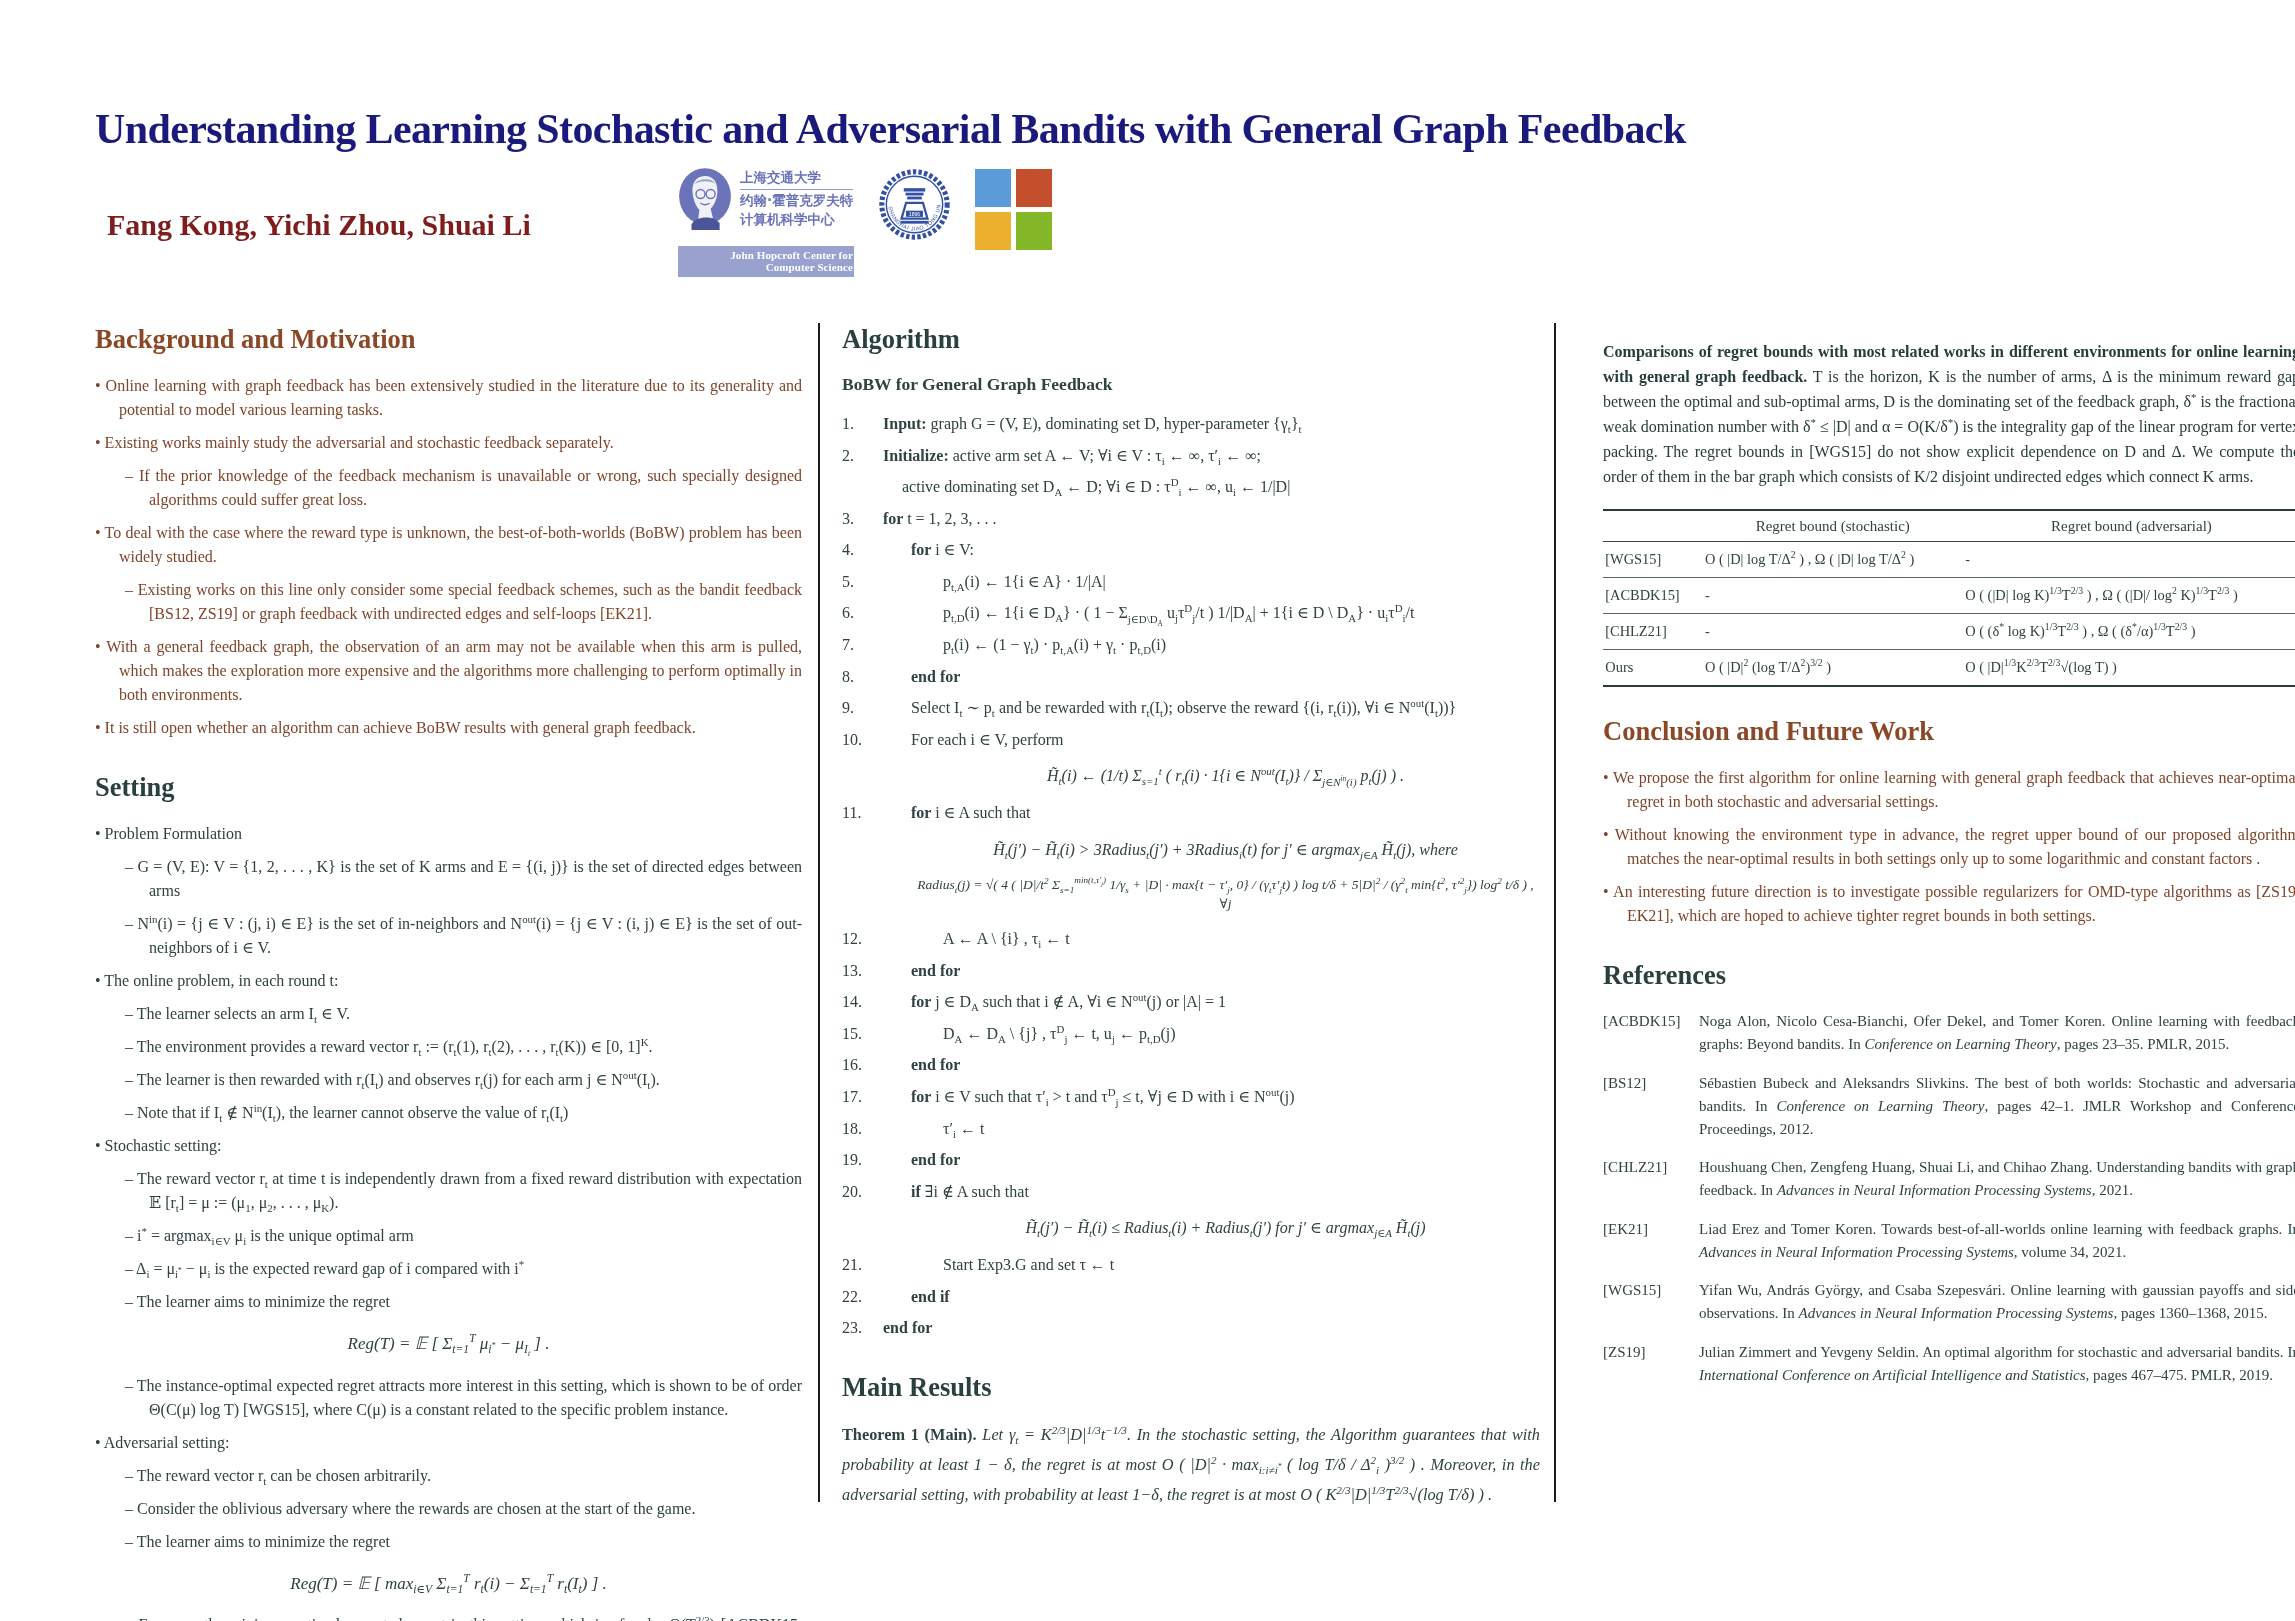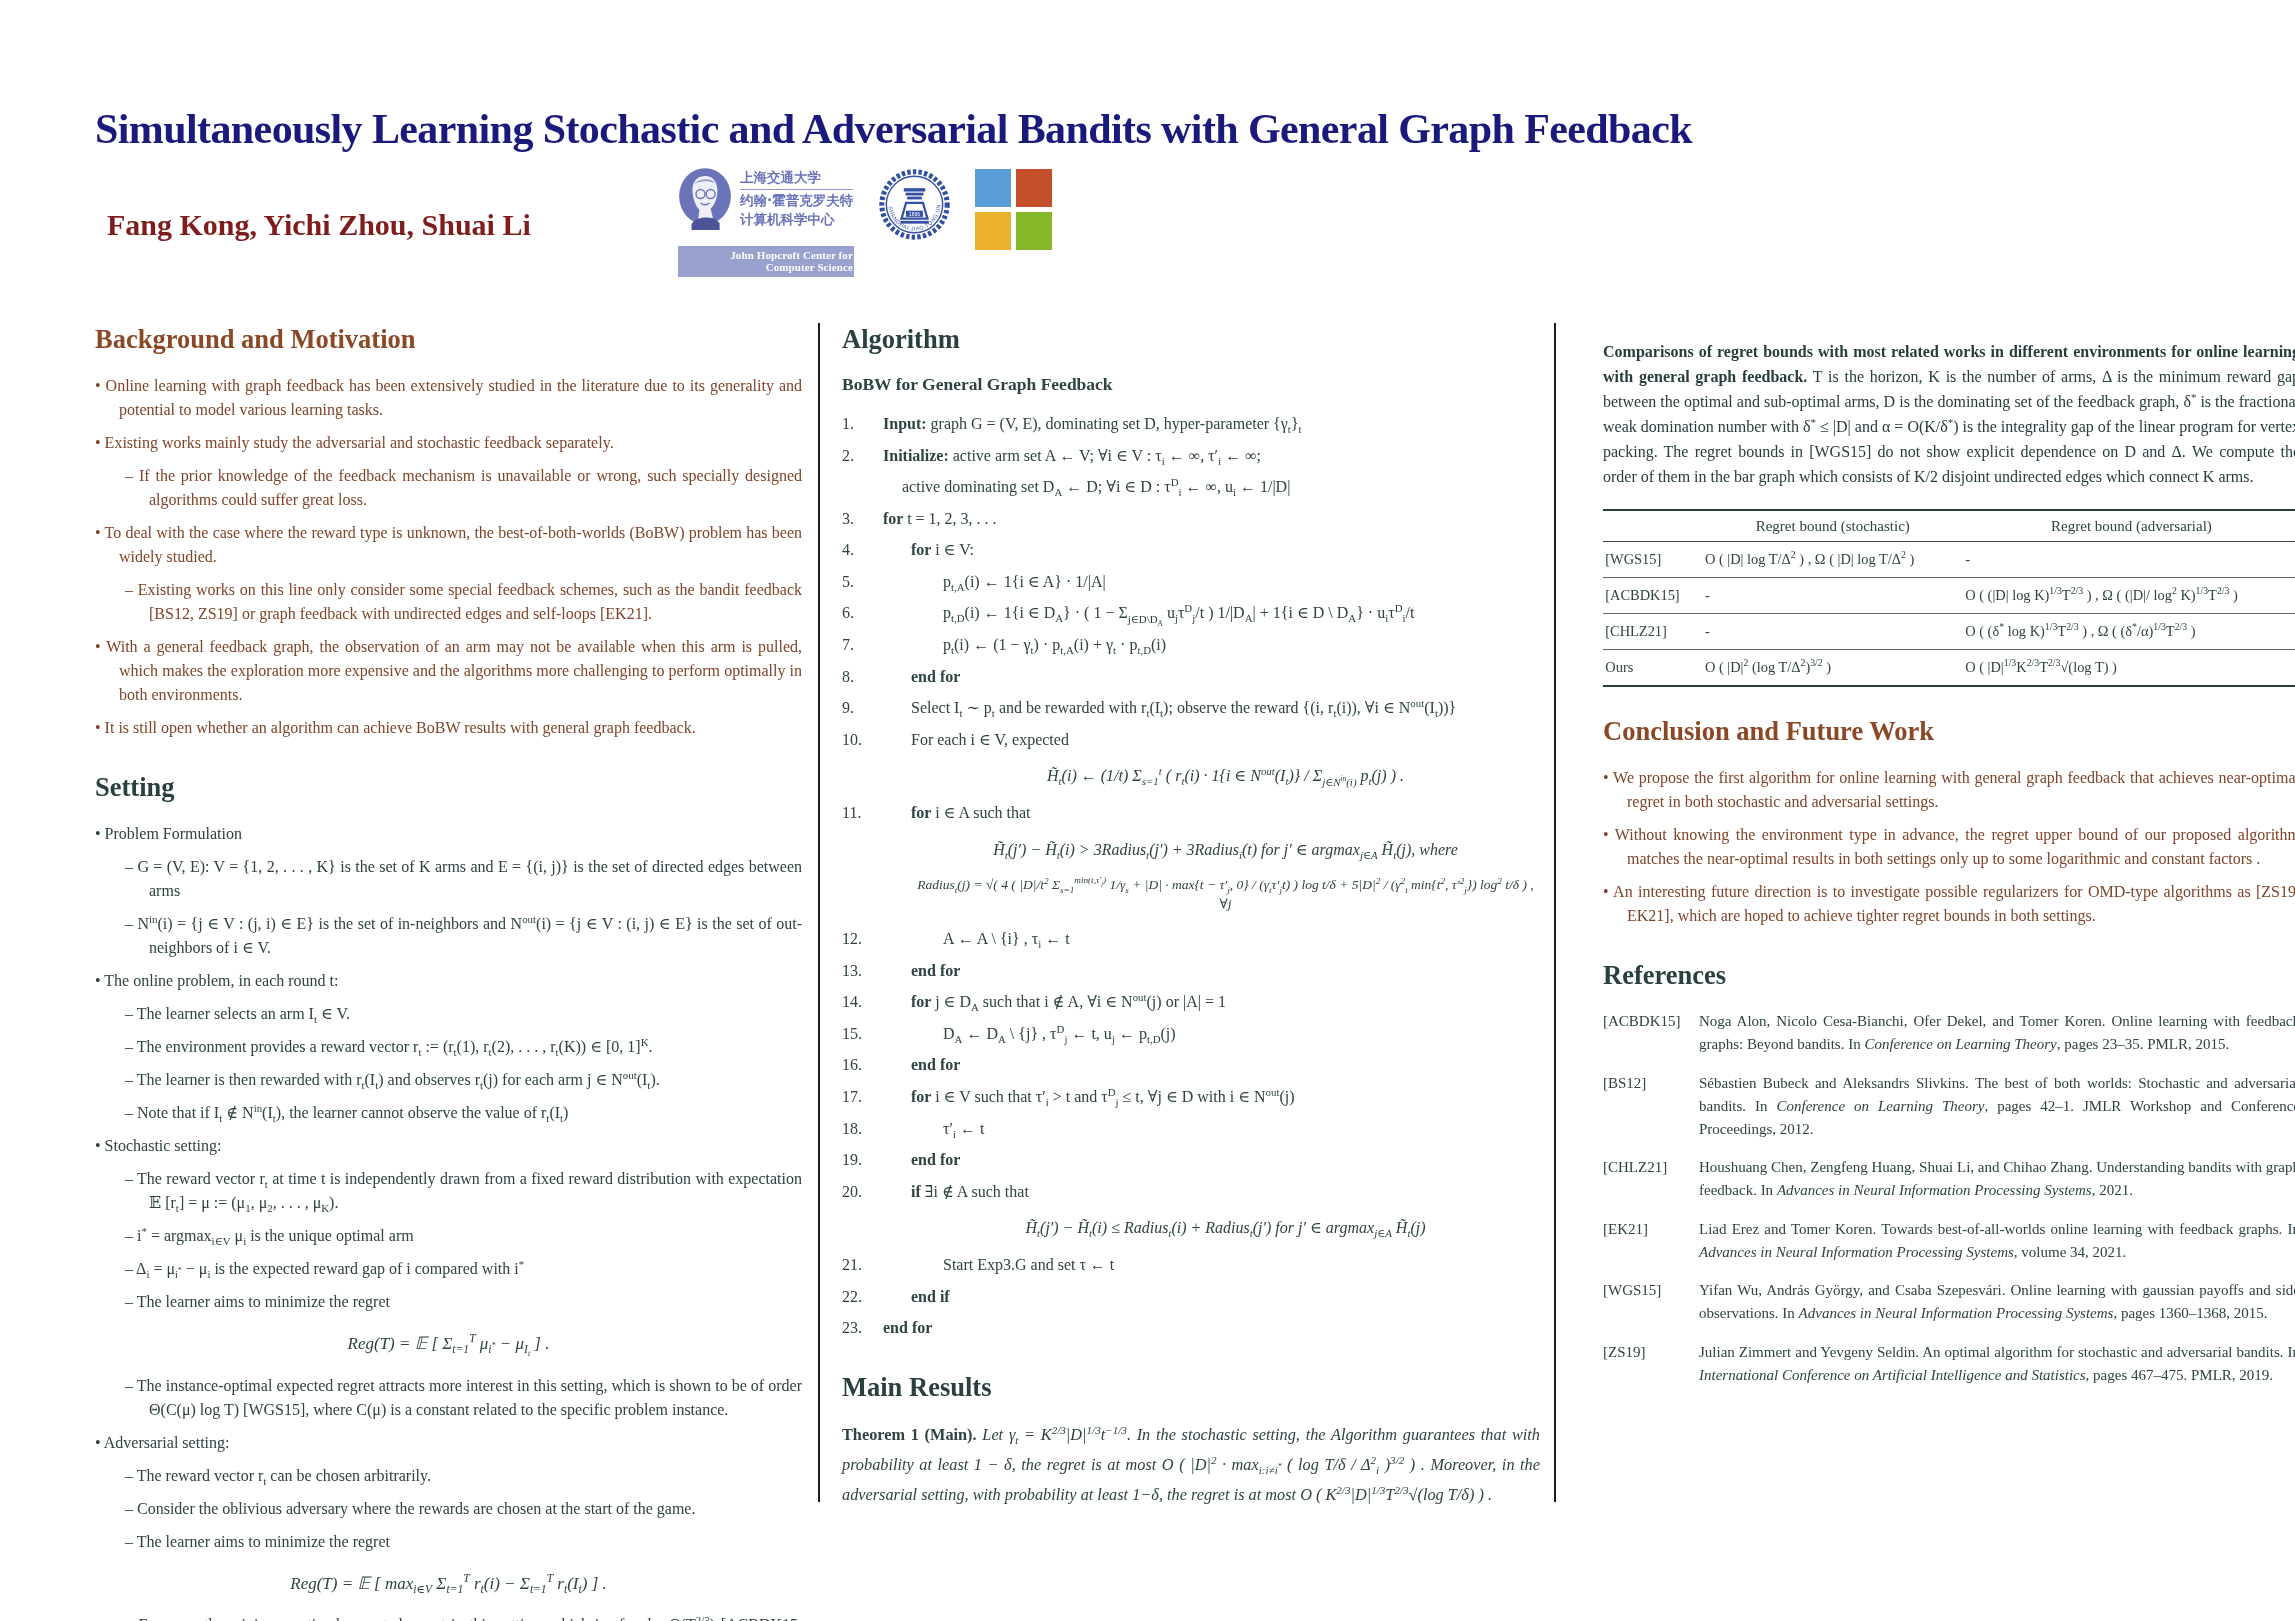--- a/index.html
+++ b/index.html
@@ -64,21 +64,21 @@
   
   #conclusion h2{margin-top:29px;}
   #references h2{margin-top:32px;}
   .ref{display:flex;font-size:15px;line-height:1.52;margin:16px 0;color:#2e4342;}
   .ref .tag{flex:0 0 96px;}
   .ref .rbody{flex:1;text-align:justify;}
 </style>
 </head>
 <body>
 
-<h1 class="title">Simultaneously Learning Stochastic and Adversarial Bandits with General Graph Feedback</h1>
+<h1 class="title">Understanding Learning Stochastic and Adversarial Bandits with General Graph Feedback</h1>
 <div class="authors">Fang Kong, Yichi Zhou, Shuai Li</div>
 
 <div class="logos">
   <div class="jhc">
     <div class="jhc-top">
       <div class="jhc-portrait">
         <svg viewBox="0 0 96 112" width="54" height="63">
           <ellipse cx="48" cy="52" rx="46" ry="50" fill="#6b74b8"></ellipse>
           <path d="M48 16 C30 16 24 32 26 46 C27 58 32 70 38 76 L36 92 C42 98 56 98 62 90 L58 74 C66 66 70 54 70 42 C70 26 62 16 48 16 Z" fill="#f0f1f8"></path>
           <path d="M30 30 C34 20 62 18 66 30 C60 24 38 24 30 30 Z" fill="#9aa2cf"></path>
@@ -251,21 +251,21 @@
           <span class="stmt"><b class="kw">end for</b><span></span></span>
         </div>
 
         <div class="algline ind1">
           <span class="num">9.</span>
           <span class="stmt"><b class="kw"></b><span>Select I<sub>t</sub> ∼ p<sub>t</sub> and be rewarded with r<sub>t</sub>(I<sub>t</sub>); observe the reward {(i, r<sub>t</sub>(i)), ∀i ∈ N<sup>out</sup>(I<sub>t</sub>))}</span></span>
         </div>
 
         <div class="algline ind1">
           <span class="num">10.</span>
-          <span class="stmt"><b class="kw"></b><span>For each i ∈ V, expected</span></span>
+          <span class="stmt"><b class="kw"></b><span>For each i ∈ V, perform</span></span>
         </div>
 
         <div class="algline algdisp">
           <span class="num"></span>
           <span class="stmt"><b class="kw"></b><span>H̃<sub>t</sub>(i) ← (1/t) Σ<sub>s=1</sub><sup>t</sup> ( r<sub>t</sub>(i) · 1{i ∈ N<sup>out</sup>(I<sub>t</sub>)} / Σ<sub>j∈N<sup>in</sup>(i)</sub> p<sub>t</sub>(j) ) .</span></span>
         </div>
 
         <div class="algline ind1">
           <span class="num">11.</span>
           <span class="stmt"><b class="kw">for </b><span>i ∈ A such that</span></span>

